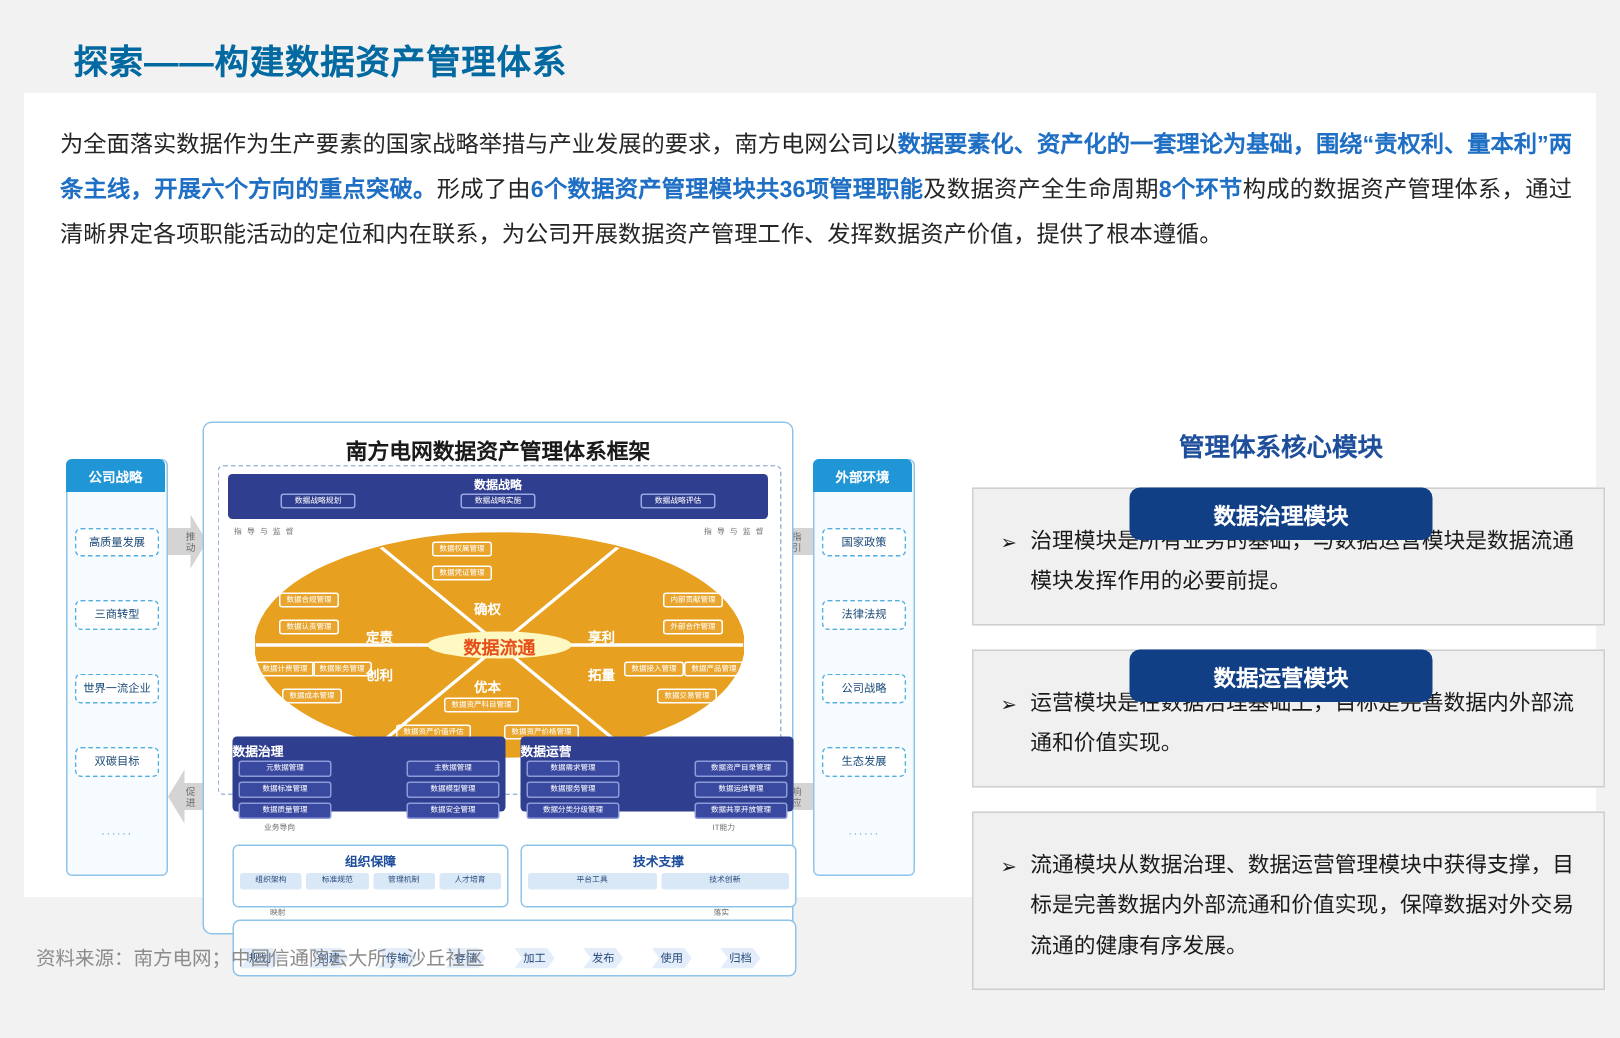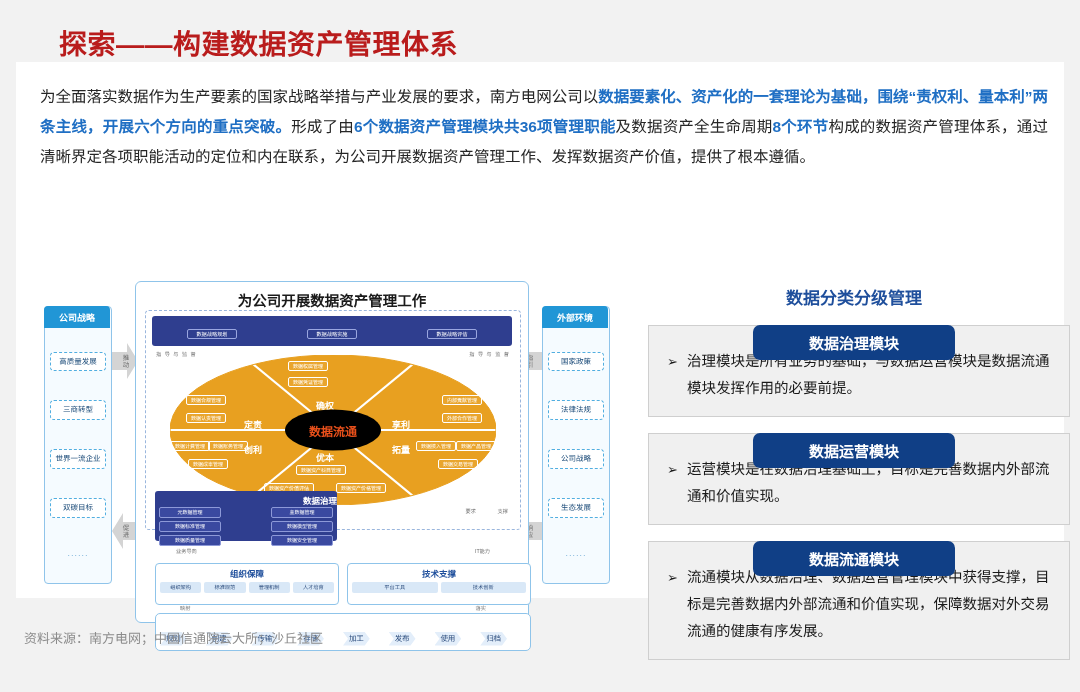--- a/index.html
+++ b/index.html
@@ -7,22 +7,22 @@
   body{
     width:1080px;height:692px;
     background:#f2f2f2;
     font-family:"Liberation Sans","DejaVu Sans",sans-serif;
     overflow:hidden;
   }
   .slide{position:relative;width:1080px;height:692px;}
 
   
   .slide-title{
-    position:absolute;left:59px;top:22px;
-    font-size:28px;font-weight:700;color:#b91c1c;letter-spacing:.5px;
+    position:absolute;left:49px;top:22px;
+    font-size:23px;font-weight:700;color:#0369a1;letter-spacing:.5px;
     white-space:nowrap;
   }
 
   
   .body-card{
     position:absolute;left:16px;top:62px;width:1048px;height:536px;
     background:#ffffff;
   }
 
   
@@ -76,21 +76,21 @@
     position:absolute;top:196px;font-size:5.2px;color:#6f6f6f;
   }
 
   
   .lens{
     position:absolute;left:24px;top:44px;width:326px;height:150px;
   }
   .lens svg{position:absolute;left:0;top:0;}
   .lens-core{
     position:absolute;left:50%;top:50%;transform:translate(-50%,-50%);
-    width:96px;height:41px;background:#000000;border-radius:50%;
+    width:96px;height:18px;background:#fef9c3;border-radius:50%;
     display:flex;align-items:center;justify-content:center;
     font-size:12px;font-weight:700;color:#e8501b;
   }
   .dir{
     position:absolute;font-size:9px;font-weight:700;color:#fff;
   }
   .d-dz{left:74px;top:63px;}   
   .d-qq{left:146px;top:44px;}  
   .d-xl{left:222px;top:63px;}  
   .d-cl{left:74px;top:88px;}   
@@ -104,21 +104,21 @@
   }
 
   
   .row2{position:absolute;left:9px;top:180px;width:374px;height:50px;}
   .blk{
     position:absolute;top:0;height:50px;background:#2f3e8f;border-radius:3px;
   }
   .blk.gov{left:0;width:182px;}
   .blk.ops{left:192px;width:182px;}
   .blk-h{
-    position:absolute;left:0;top:3px;width:100%;text-align:right;
+    position:absolute;left:0;top:3px;width:100%;text-align:left;
     font-size:8.5px;font-weight:700;color:#fff;
   }
   .blk-grid{
     position:absolute;left:4px;top:16px;right:4px;
     display:flex;flex-wrap:wrap;gap:2.5px;justify-content:space-between;
   }
   .blk-grid span{
     border:1px solid #8d99d8;border-radius:2px;color:#fff;
     font-size:5px;line-height:1;padding:2.2px 2px;
     flex:0 0 calc(33.33% - 2px);text-align:center;white-space:nowrap;
@@ -284,25 +284,26 @@
         <div class="txt">指引</div>
       </div>
       <div class="arrow" style="left:486px;top:236px;">
         <svg width="26" height="42" viewBox="0 0 26 42">
             <path d="M26 12 H11 V3 L0 21 L11 39 V30 H26 Z" fill="#d4d4d4"></path>
           </svg>
         <div class="txt">响应</div>
       </div>
 
       <div class="fig-outer">
-        <div class="fig-title">为公司开展数据资产管理工作</div>
+        <div class="fig-title">南方电网数据资产管理体系框架</div>
 
         <div class="fig-inner">
 
           <div class="strat">
+            <div class="strat-h">数据战略</div>
             <div class="strat-items">
               <span>数据战略规划</span>
               <span>数据战略实施</span>
               <span>数据战略评估</span>
             </div>
           </div>
 
           <div class="guide l">指 导 与 监 督</div>
           <div class="guide r">指 导 与 监 督</div>
 
@@ -368,20 +369,31 @@
               <div class="blk-h">数据治理</div>
               <div class="blk-grid">
                 <span>元数据管理</span>
                 <span>主数据管理</span>
                 <span>数据标准管理</span>
                 <span>数据模型管理</span>
                 <span>数据质量管理</span>
                 <span>数据安全管理</span>
               </div>
             </div>
+            <div class="blk ops">
+              <div class="blk-h">数据运营</div>
+              <div class="blk-grid">
+                <span>数据需求管理</span>
+                <span>数据资产目录管理</span>
+                <span>数据服务管理</span>
+                <span>数据运维管理</span>
+                <span>数据分类分级管理</span>
+                <span>数据共享开放管理</span>
+              </div>
+            </div>
           </div>
 
           <div class="mini" style="left:30px;top:236px;">业务导向</div>
           <div class="mini" style="right:30px;top:236px;">IT能力</div>
 
           <div class="row3">
             <div class="card tech">
               <div class="card-h">技术支撑</div>
               <div class="card-items">
                 <span>平台工具</span>
@@ -413,21 +425,21 @@
               <span>使用</span>
               <span>归档</span>
             </div>
           </div>
 
         </div>
       </div>
     </div>
 
     <div class="modules">
-      <div class="mod-title">数据分类分级管理</div>
+      <div class="mod-title">管理体系核心模块</div>
 
       <div class="mod">
         <div class="mod-head">数据治理模块</div>
         <div class="mod-body">
           <div class="bullet">
             <span class="ar">➢</span>
             <span>治理模块是所有业务的基础，与数据运营模块是数据流通模块发挥作用的必要前提。</span>
           </div>
         </div>
       </div>
@@ -436,21 +448,20 @@
         <div class="mod-head">数据运营模块</div>
         <div class="mod-body">
           <div class="bullet">
             <span class="ar">➢</span>
             <span>运营模块是在数据治理基础上，目标是完善数据内外部流通和价值实现。</span>
           </div>
         </div>
       </div>
 
       <div class="mod">
-        <div class="mod-head">数据流通模块</div>
         <div class="mod-body">
           <div class="bullet">
             <span class="ar">➢</span>
             <span>流通模块从数据治理、数据运营管理模块中获得支撑，目标是完善数据内外部流通和价值实现，保障数据对外交易流通的健康有序发展。</span>
           </div>
         </div>
       </div>
     </div>
 
   </div>

